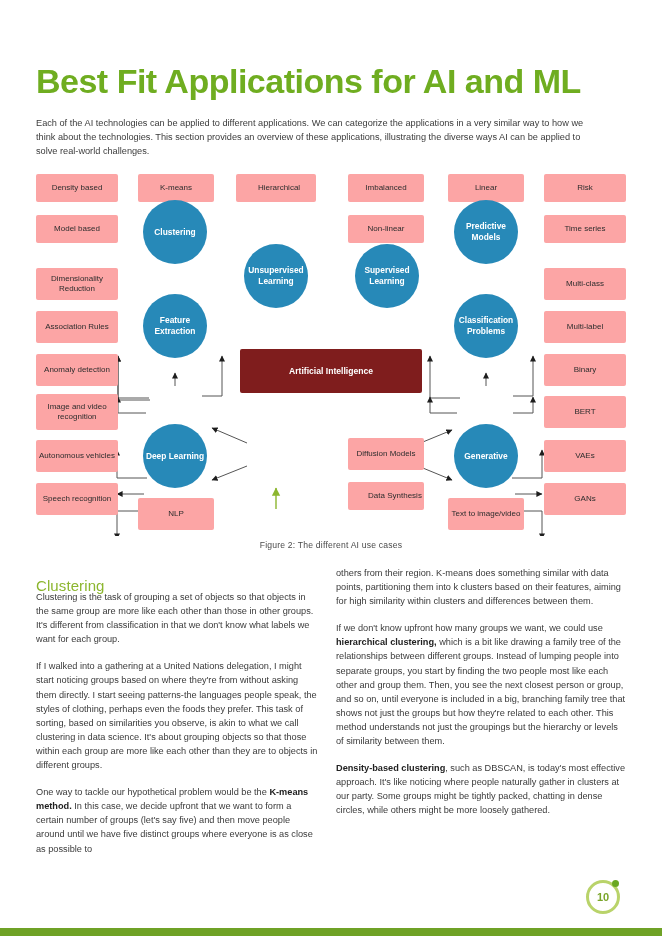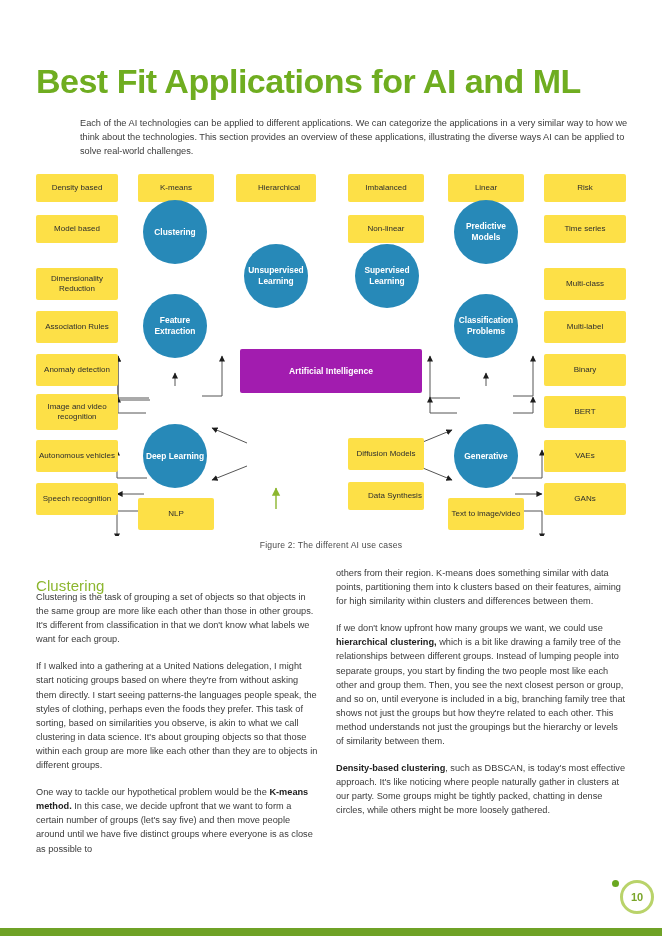--- a/index.html
+++ b/index.html
@@ -11,61 +11,61 @@
   .page{position:absolute;inset:0;}
 
   
   .page-title{
     position:absolute;left:36px;top:38px;width:600px;
     font-size:34px;line-height:40px;font-weight:bold;color:#6fad20;
     letter-spacing:-0.5px;
   }
   .intro{
     position:absolute;left:36px;top:116px;width:560px;
-    font-size:9.2px;line-height:14.2px;color:#3b3b3b;margin-left:44px;
+    font-size:9.2px;line-height:14.2px;color:#3b3b3b;
   }
 
   
   .figure{position:absolute;left:0px;top:168px;width:662px;height:390px;}
   .svg-wrap{position:absolute;left:0;top:0;width:662px;height:368px;}
   .caption{
     position:absolute;left:0;top:372px;width:662px;text-align:center;
     font-size:8.6px;color:#4a4a4a;letter-spacing:.2px;
   }
 
   .nodebox{
-    position:absolute;background:#fde047;border-radius:2px;
+    position:absolute;background:#fca5a5;border-radius:2px;
     display:flex;align-items:center;justify-content:center;text-align:center;
     font-size:8px;line-height:10.4px;color:#2d2d2d;box-sizing:border-box;padding:2px;
   }
   .circle{
     position:absolute;border-radius:50%;background:#2789b8;
     display:flex;align-items:center;justify-content:center;text-align:center;
     font-size:8.4px;line-height:10.6px;font-weight:bold;color:#ffffff;
   }
   .rootbox{
-    position:absolute;background:#a21caf;border-radius:2px;
+    position:absolute;background:#7f1d1d;border-radius:2px;
     display:flex;align-items:center;justify-content:center;text-align:center;
     font-size:8.6px;font-weight:bold;color:#ffffff;
   }
 
   
   .section-h{
     position:absolute;left:36px;top:565px;
     font-size:15px;font-weight:normal;color:#8cb62e;letter-spacing:.1px;
   }
   .col{position:absolute;font-size:9.2px;line-height:14.1px;color:#3a3a3a;}
   .col.left{left:36px;top:590px;width:284px;}
   .col.right{left:336px;top:566px;width:290px;}
   .col p{margin:0 0 13px 0;}
   .col b{font-weight:bold;color:#222;}
 
   
   .pagenum{
-    position:absolute;left:620px;top:880px;width:34px;height:34px;border-radius:50%;
+    position:absolute;left:586px;top:880px;width:34px;height:34px;border-radius:50%;
     border:3px solid #b9d36a;background:#ffffff;
     display:flex;align-items:center;justify-content:center;
     font-size:11px;font-weight:bold;color:#7aa52a;box-sizing:border-box;
   }
   .pagedot{
     position:absolute;left:612px;top:880px;width:7px;height:7px;border-radius:50%;
     background:#6aa821;
   }
   .footer-bar{
     position:absolute;left:0;top:928px;width:662px;height:8px;background:#6fa226;

